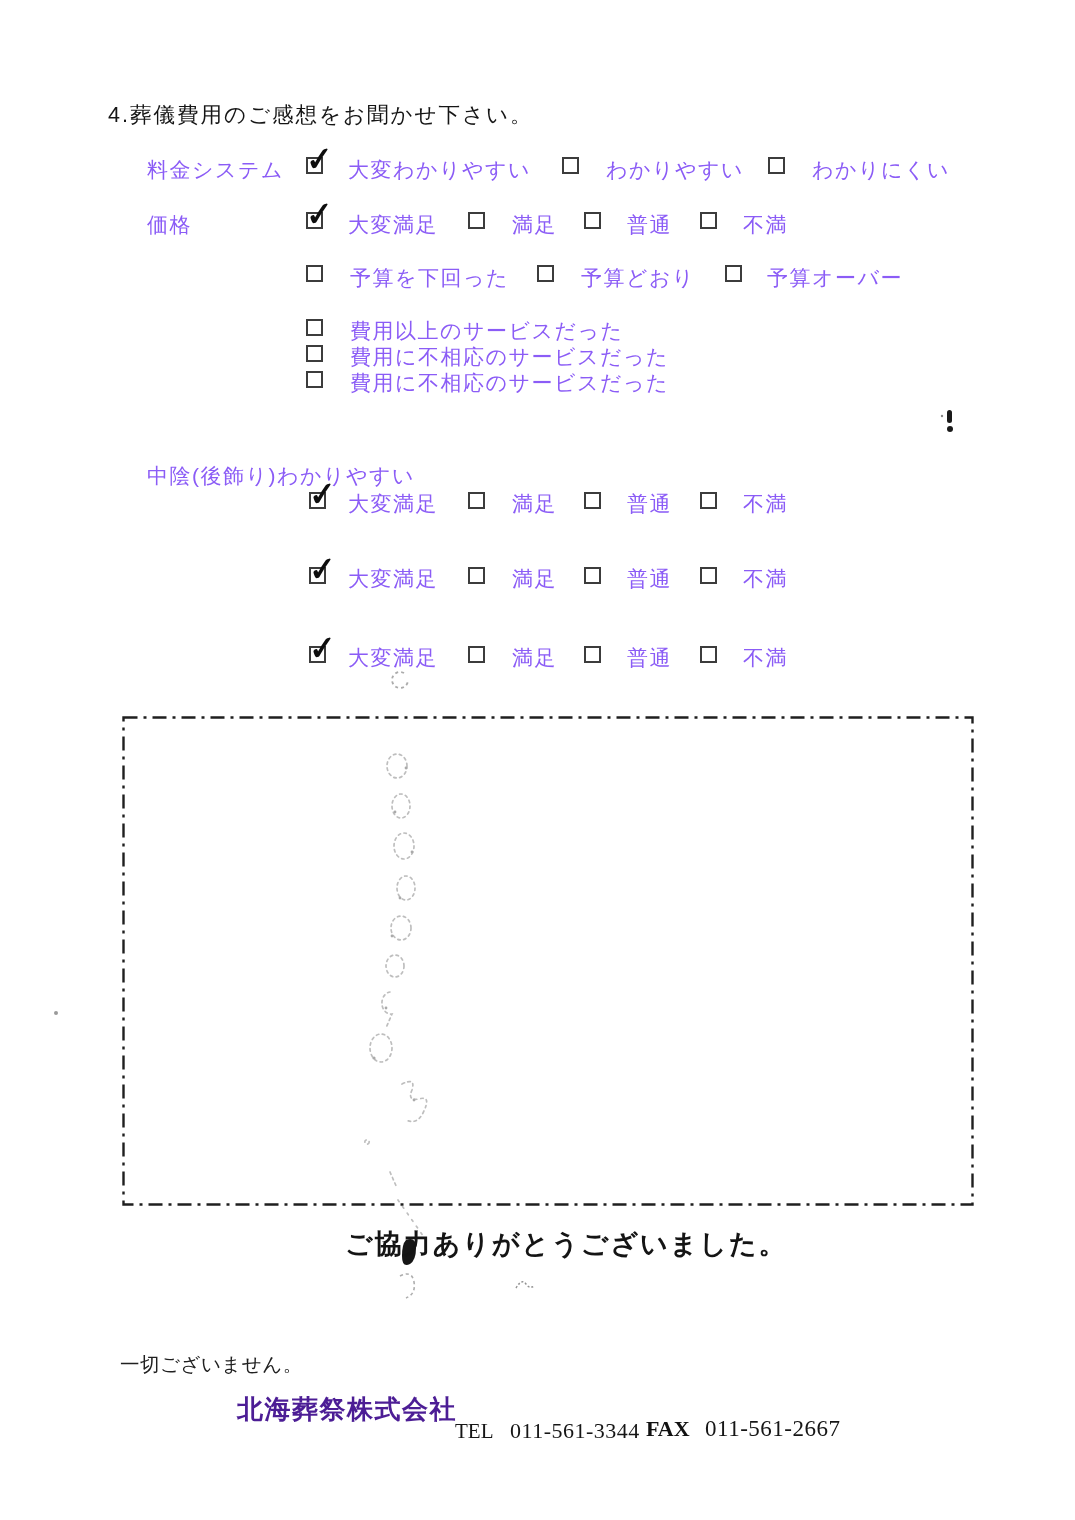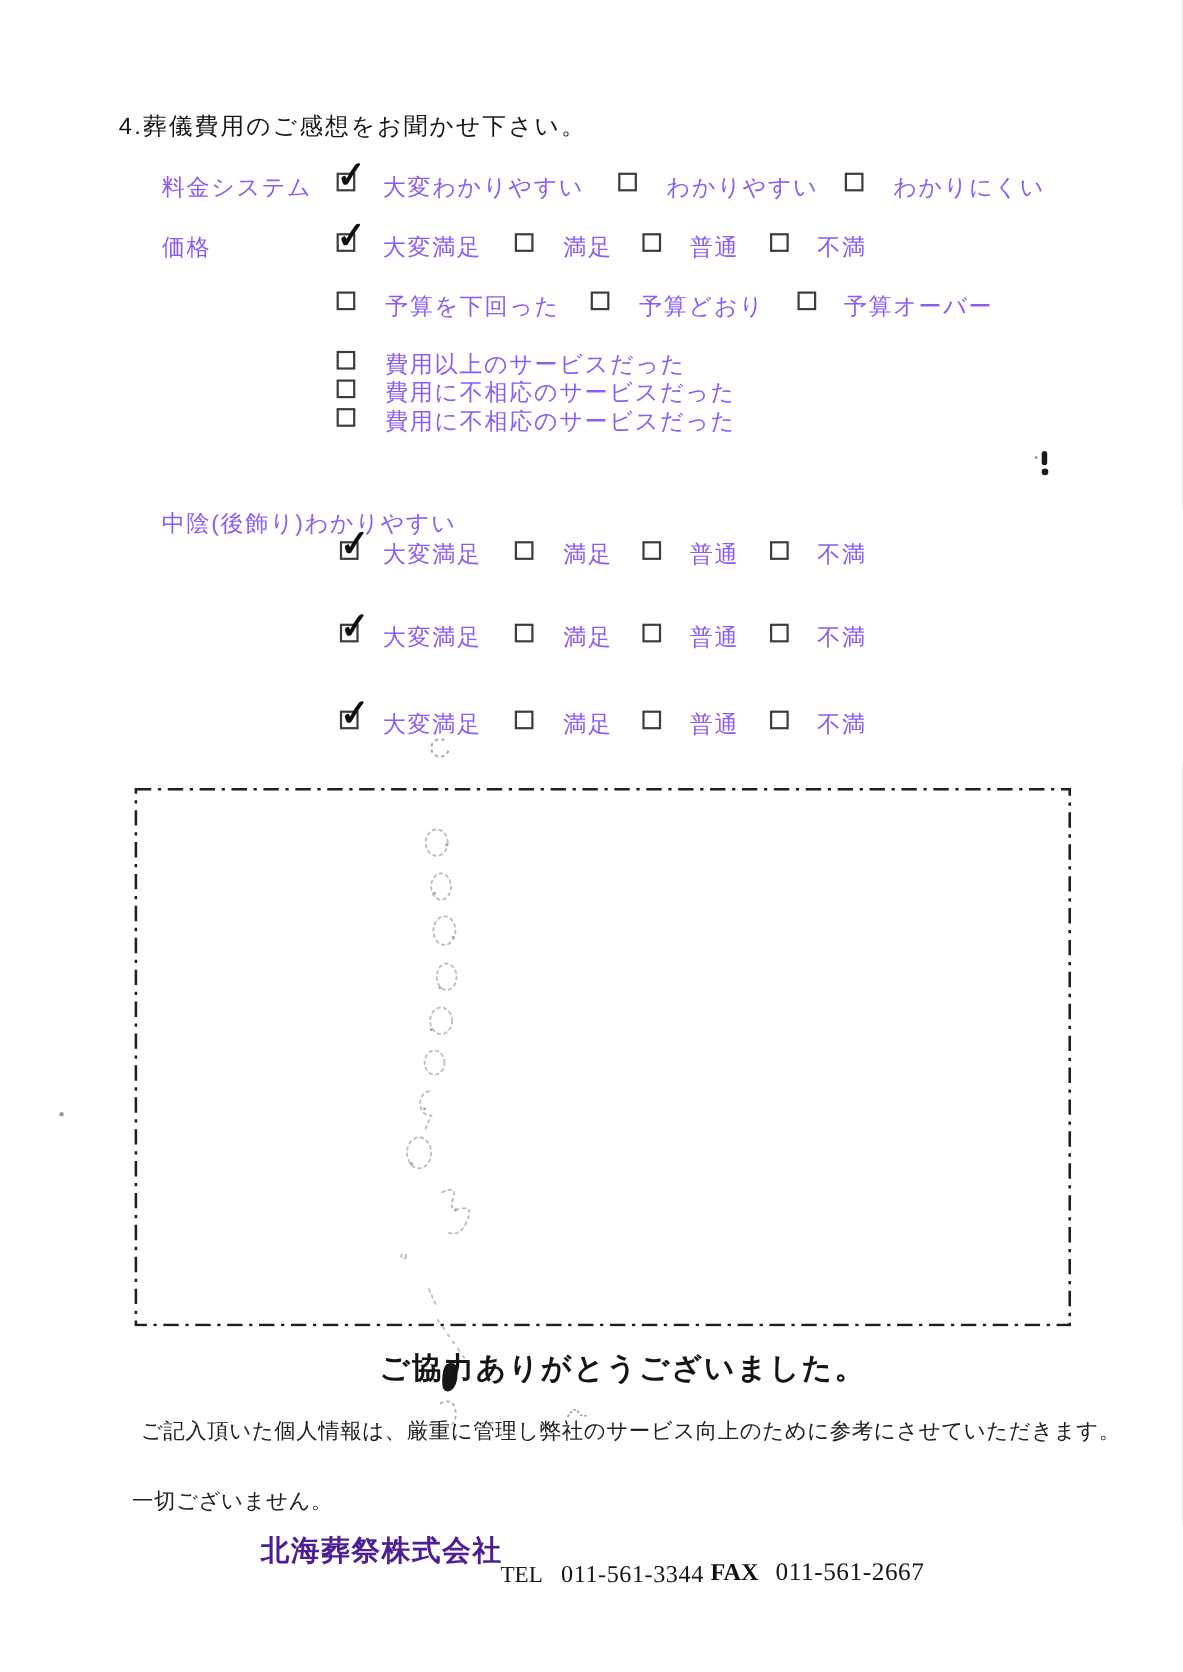--- a/index.html
+++ b/index.html
@@ -158,21 +158,20 @@
   </svg>
 
   <div class="abs smudge" style="left:54px;top:1011px;width:4px;height:4px;border-radius:50%;background:#9a9a9a"></div>
 
   <svg class="abs smudge" style="left:512px;top:1276px" width="26" height="18" opacity="0.8">
     <path d="M4,12 q6,-10 10,-4 q3,5 9,2" fill="none" stroke="#777" stroke-width="1.5" stroke-dasharray="2 2"></path>
   </svg>
 
   <div class="abs" style="left:345px;top:1226px;font-size:27px;font-weight:600;letter-spacing:2px;white-space:nowrap;color:#141414">ご協力ありがとうございました。</div>
 
-  <div class="abs" style="left:128px;top:1287px;font-size:19.5px;letter-spacing:0.5px;white-space:nowrap;color:#202020">ご記入頂いた個人情報は、厳重に管理し弊社のサービス向上のために参考にさせていただきます。</div>
   <div class="abs" style="left:120px;top:1351px;font-size:19.5px;letter-spacing:0.5px;white-space:nowrap;color:#202020">一切ございません。</div>
 
   <div class="abs" style="left:237px;top:1392px;font-size:26px;font-weight:700;letter-spacing:1.5px;white-space:nowrap;color:#4c1d95">北海葬祭株式会社</div>
   <div class="abs serif" style="left:455px;top:1395px;font-size:21px;color:#161616">TEL</div>
   <div class="abs serif" style="left:510px;top:1394px;font-size:22px;letter-spacing:0.5px;color:#161616">011-561-3344</div>
   <div class="abs serif" style="left:646px;top:1392px;font-size:22px;font-weight:700;color:#111">FAX</div>
   <div class="abs serif" style="left:705px;top:1392px;font-size:23px;letter-spacing:0.5px;color:#161616">011-561-2667</div>
 
 </div>
 

